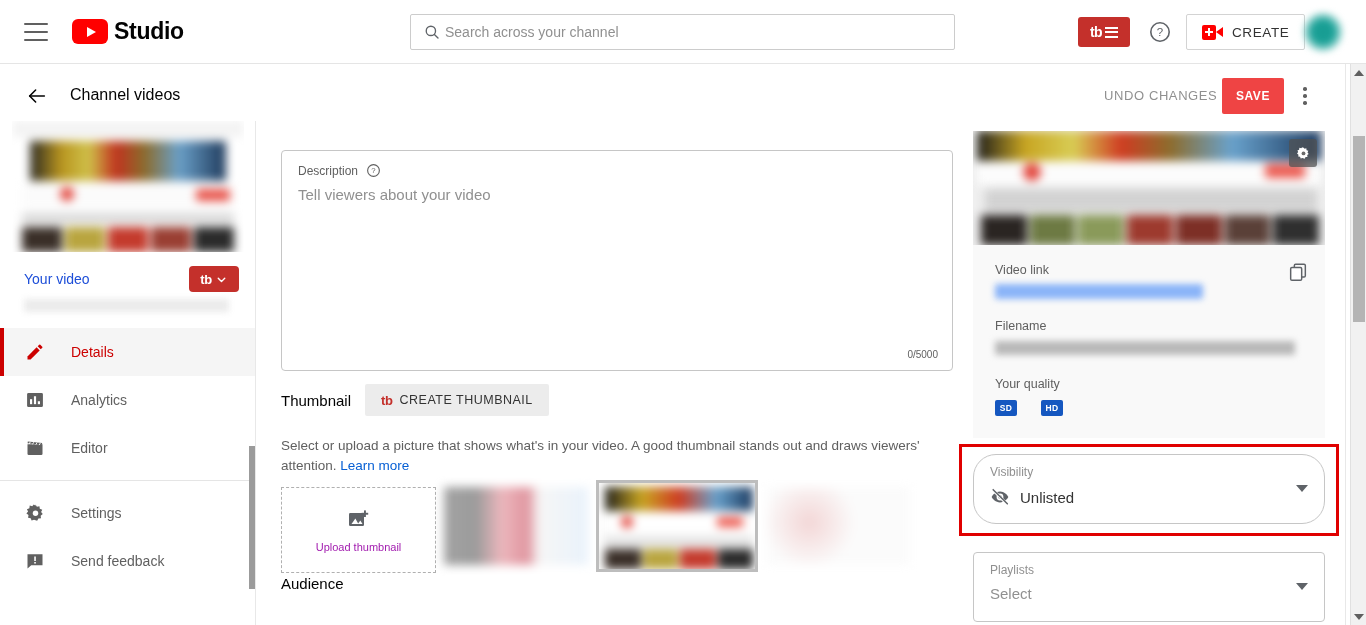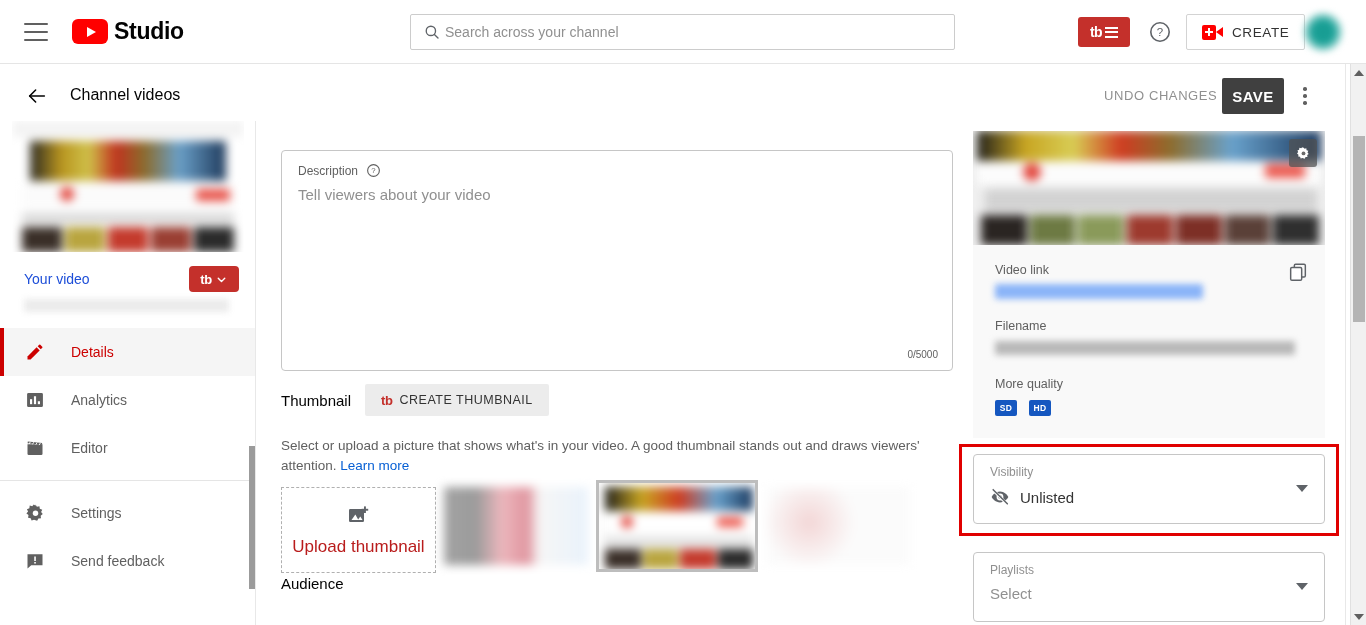--- a/index.html
+++ b/index.html
@@ -65,22 +65,22 @@
     filter: blur(3px); }
   .back-arrow { position: absolute; left: 26px; top: 85px; width: 22px; height: 22px; cursor: pointer; }
   .page-title { position: absolute; left: 70px; top: 86px; font-size: 16px; color: #030303; }
   .tabs { position: absolute; left: 288px; top: 86px; display: flex; gap: 38px; }
   .tab { font-size: 14px; font-weight: 500; color: #606060; padding-bottom: 16px; cursor: pointer;
     letter-spacing: .2px; }
   .tab.active { color: #065fd4; border-bottom: 2px solid #065fd4; }
   .undo-changes { position: absolute; left: 1104px; top: 88px; font-size: 13px;
     font-weight: 500; color: #909090; letter-spacing: .6px; cursor: pointer; }
   .save-btn { position: absolute; left: 1222px; top: 78px; width: 62px; height: 36px;
-    background: #404040; color: #fff; border: none; border-radius: 2px;
-    font-size: 15px; font-weight: 700; letter-spacing: .5px; cursor: pointer;
+    background: #ef4444; color: #fff; border: none; border-radius: 2px;
+    font-size: 12px; font-weight: 700; letter-spacing: .5px; cursor: pointer;
     font-family: "Liberation Sans", sans-serif; }
   .kebab { position: absolute; left: 1298px; top: 84px; width: 14px; height: 24px;
     display: flex; flex-direction: column; align-items: center; justify-content: center;
     gap: 3.5px; cursor: pointer; }
   .kebab i { width: 3.5px; height: 3.5px; border-radius: 50%; background: #606060; display: block; }
 
   
   .sidebar { position: absolute; left: 0; top: 121px; width: 256px; height: 504px;
     background: #fff; border-right: 1px solid #e8e8e8; overflow: hidden; }
   .vid-preview { width: 232px; height: 131px; margin: 0 12px; position: relative; overflow: hidden; }
@@ -136,21 +136,21 @@
     cursor: pointer; font-family: "Liberation Sans", sans-serif; }
   .create-thumb-btn .m { color: #c4302b; font-size: 13px; font-weight: 700; letter-spacing: -.4px; }
   .create-thumb-btn .t { font-size: 12.5px; font-weight: 500; color: #333; letter-spacing: .5px; }
   .thumb-desc { position: absolute; left: 24px; top: 305px; width: 640px;
     font-size: 13.5px; color: #606060; line-height: 20px; }
   .learn-more { color: #065fd4; cursor: pointer; }
   .thumb-row { position: absolute; left: 24px; top: 356px; display: flex; align-items: flex-start; }
   .upload-thumb { width: 155px; height: 86px; border: 1px dashed #b0b0b0;
     display: flex; flex-direction: column; align-items: center; justify-content: center;
     gap: 9px; cursor: pointer; background: #fff; }
-  .upload-thumb .lbl { font-size: 17px; color: #b91c1c; }
+  .upload-thumb .lbl { font-size: 11px; color: #a21caf; }
   .thumb-opt { height: 78px; margin-left: 8px; position: relative; overflow: hidden; cursor: pointer; }
   .thumb-opt.t1 { width: 144px; }
   .thumb-opt.t2 { width: 162px; height: 92px; margin-top: -7px; border: 3px solid #bdbdbd; }
   .thumb-opt.t3 { width: 144px; }
   .audience-title { position: absolute; left: 24px; top: 444px; font-size: 15px;
     font-weight: 500; color: #030303; }
 
   
   .right-panel { position: absolute; left: 973px; top: 131px; width: 352px; }
   .rp-card { background: #f9f9f9; width: 352px; }
@@ -170,30 +170,30 @@
     align-items: center; justify-content: center; cursor: pointer; z-index: 5; }
   .rp-body { padding: 18px 22px 22px 22px; position: relative; }
   .rp-lbl { font-size: 12.5px; color: #606060; }
   .rp-link { margin-top: 7px; height: 15px; width: 208px;
     background: #8ab4f8; filter: blur(3.2px); border-radius: 2px; }
   .copy-icon { position: absolute; right: 16px; top: 16px; width: 22px; height: 22px; cursor: pointer; }
   .rp-lbl2 { margin-top: 20px; font-size: 12.5px; color: #606060; }
   .rp-filename { margin-top: 8px; height: 14px; width: 300px;
     background: #b9b9b9; filter: blur(3.2px); border-radius: 2px; }
   .rp-lbl3 { margin-top: 22px; font-size: 12.5px; color: #606060; }
-  .quality-row { margin-top: 9px; display: flex; gap: 12px; text-align: right; }
+  .quality-row { margin-top: 9px; display: flex; gap: 24px; text-align: right; }
   .q-chip { width: 22px; height: 16px; background: #1557c0; border-radius: 2px;
     display: flex; align-items: center; justify-content: center;
     color: #fff; font-size: 8.5px; font-weight: 700; letter-spacing: .3px; }
 
   .highlight { position: absolute; left: 959px; top: 444px; width: 380px; height: 92px;
     border: 3px solid #e00000; pointer-events: none; z-index: 6; }
   .select-box { position: absolute; width: 352px; height: 70px; left: 973px;
     border: 1px solid #c6c6c6; border-radius: 4px; background: #fff; cursor: pointer; }
-  .select-box.visibility { top: 454px; }
+  .select-box.visibility { top: 454px; border-radius: 23px; }
   .select-box.playlists { top: 552px; }
   .sb-label { position: absolute; left: 16px; top: 10px; font-size: 12px; color: #909090; }
   .sb-value { position: absolute; left: 16px; top: 32px; display: flex; align-items: center; gap: 10px;
     font-size: 15px; color: #333; }
   .sb-value.placeholder { color: #909090; }
   .sb-caret { position: absolute; right: 16px; top: 30px; width: 0; height: 0;
     border-left: 6px solid transparent; border-right: 6px solid transparent;
     border-top: 7px solid #5f6368; }
 
   
@@ -462,21 +462,21 @@
         <div class="rp-lbl">Video link</div>
         <div class="rp-link"></div>
         <svg class="copy-icon" viewBox="0 0 24 24">
           <rect x="8" y="3.5" width="12" height="14" rx="1.4" fill="none" stroke="#5f6368" stroke-width="1.6"></rect>
           <rect x="4" y="7" width="12" height="14" rx="1.4" fill="#fff" stroke="#5f6368" stroke-width="1.6"></rect>
         </svg>
 
         <div class="rp-lbl2">Filename</div>
         <div class="rp-filename"></div>
 
-        <div class="rp-lbl3">More quality</div>
+        <div class="rp-lbl3">Your quality</div>
         <div class="quality-row">
           <span class="q-chip">SD</span>
           <span class="q-chip">HD</span>
         </div>
       </div>
     </div>
   </div>
 
   <div class="highlight"></div>
 

